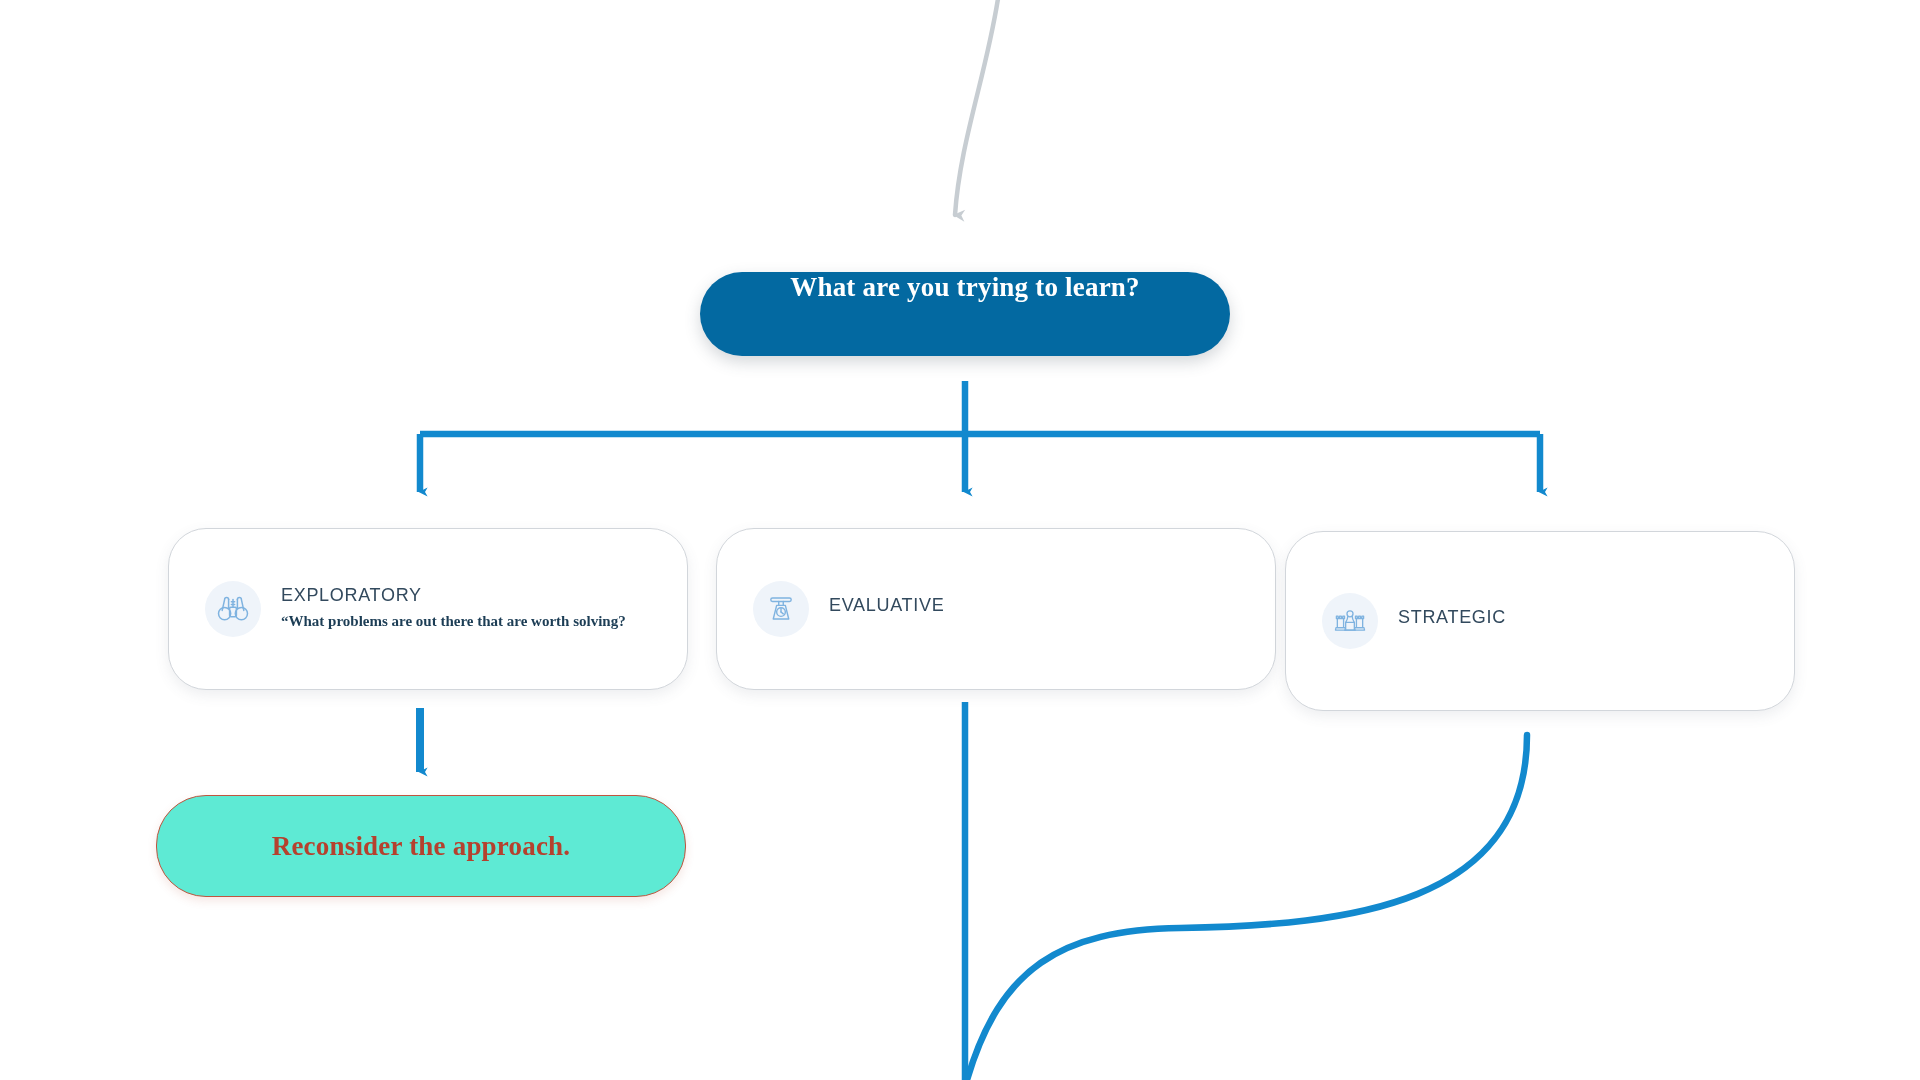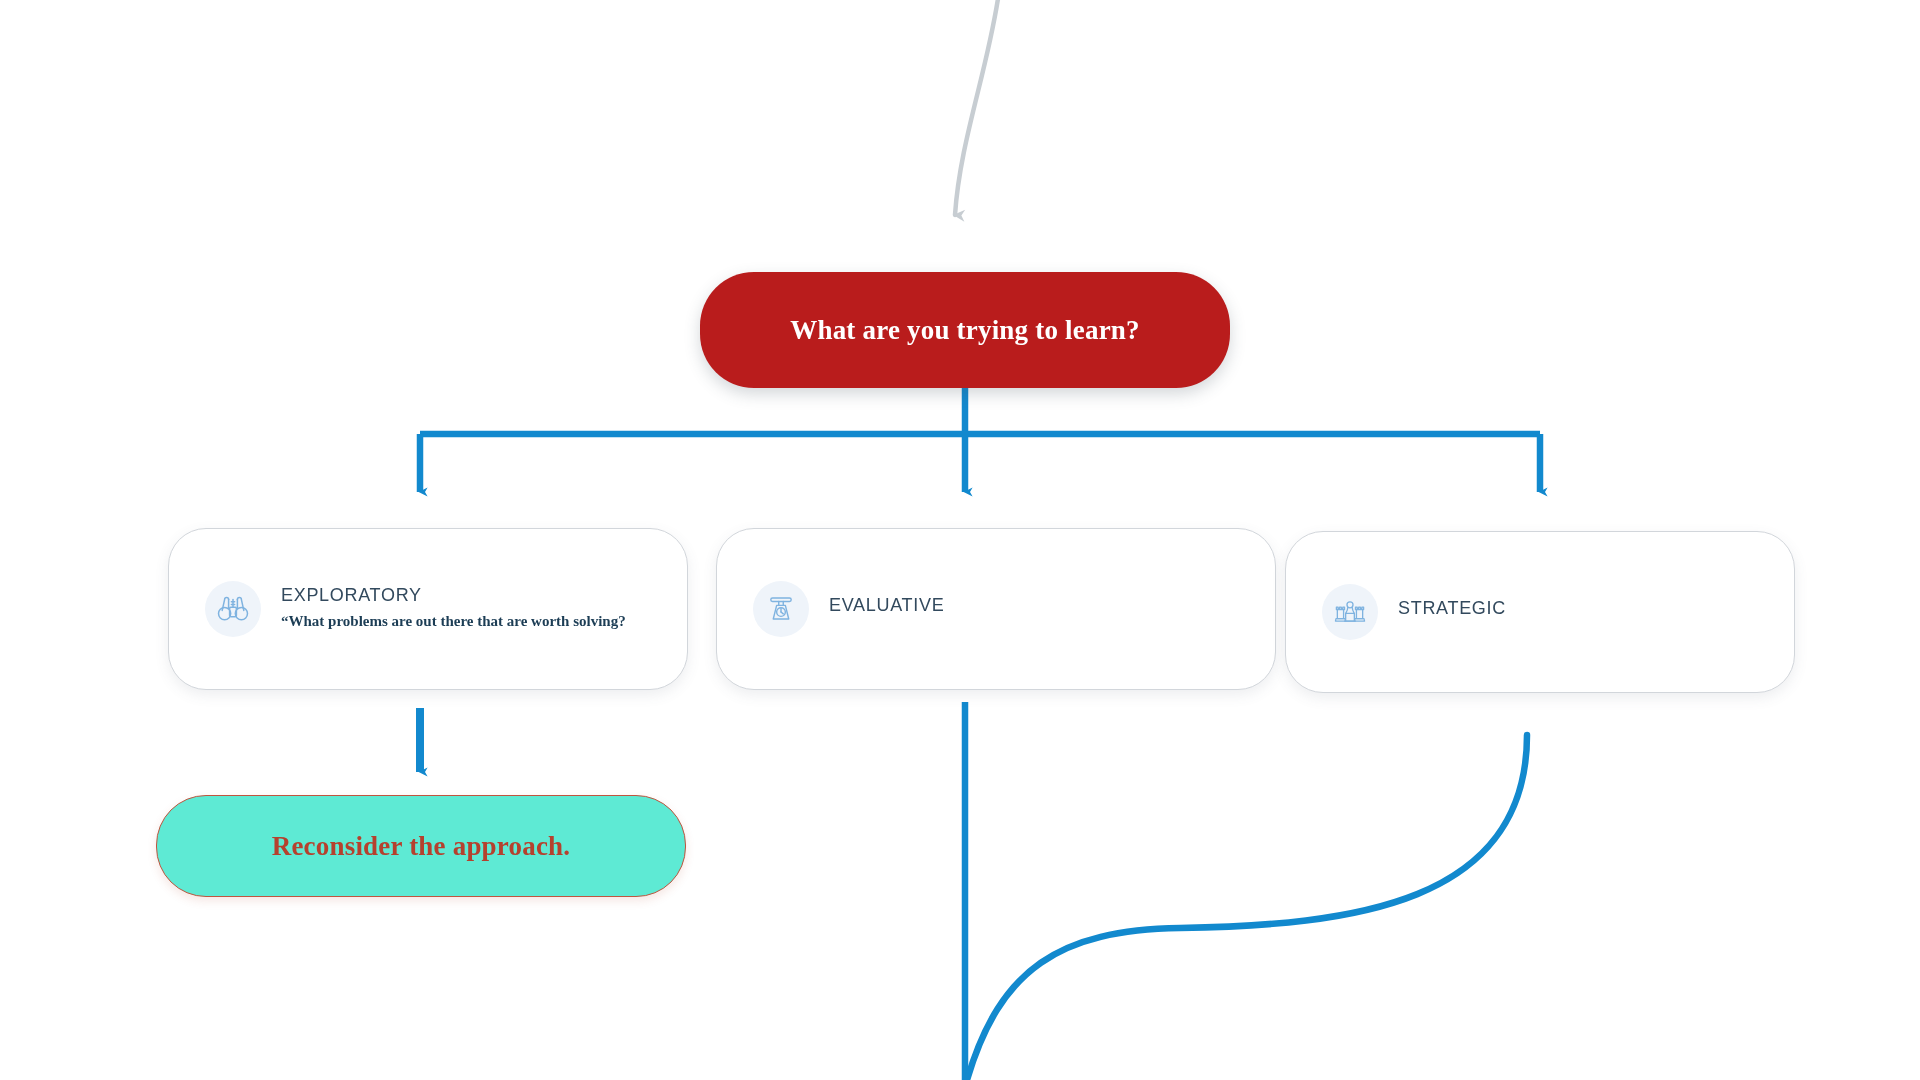--- a/index.html
+++ b/index.html
@@ -33,26 +33,26 @@
     z-index: 1;
     pointer-events: none;
   }
 
   
   .root-pill {
     position: absolute;
     left: 700px;
     top: 272px;
     width: 530px;
-    height: 116px;
-    background: #b91c1c;
+    height: 84px;
+    background: #0369a1;
     border-radius: 54px;
     box-shadow: 0 6px 16px rgba(60, 72, 88, 0.22);
     display: flex;
-    align-items: center;
+    align-items: flex-start;
     justify-content: center;
     z-index: 3;
   }
   .root-pill-label {
     font-family: "Liberation Serif", serif;
     font-weight: bold;
     font-size: 27px;
     color: #ffffff;
     letter-spacing: 0.2px;
     text-align: center;
@@ -65,21 +65,21 @@
     border: 1px solid #D2D6DB;
     border-radius: 38px;
     box-shadow: 0 5px 14px rgba(80, 92, 108, 0.10);
     display: flex;
     align-items: center;
     box-sizing: border-box;
     z-index: 3;
   }
   .card-1 { left: 168px;  top: 528px; width: 520px; height: 162px; }
   .card-2 { left: 716px;  top: 528px; width: 560px; height: 162px; }
-  .card-3 { left: 1285px; top: 531px; width: 510px; height: 162px; }
+  .card-3 { left: 1285px; top: 531px; width: 510px; height: 180px; }
 
   .card-icon-wrap {
     flex: 0 0 auto;
     width: 56px;
     height: 56px;
     margin-left: 36px;
     margin-right: 20px;
     border-radius: 50%;
     background: #EFF4FA;
     display: flex;

